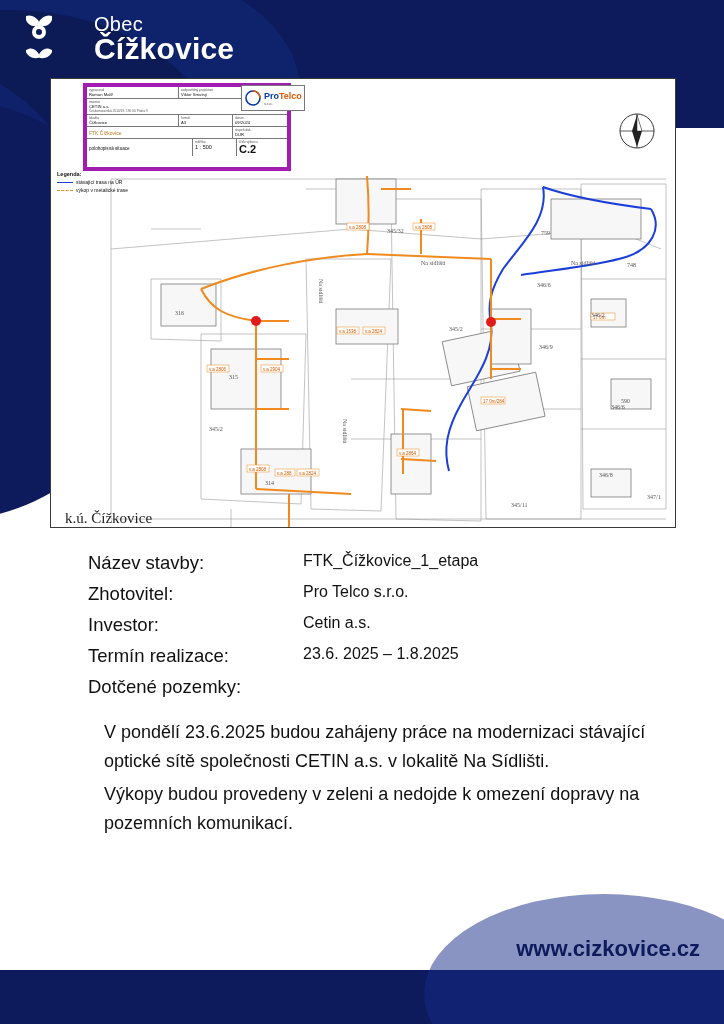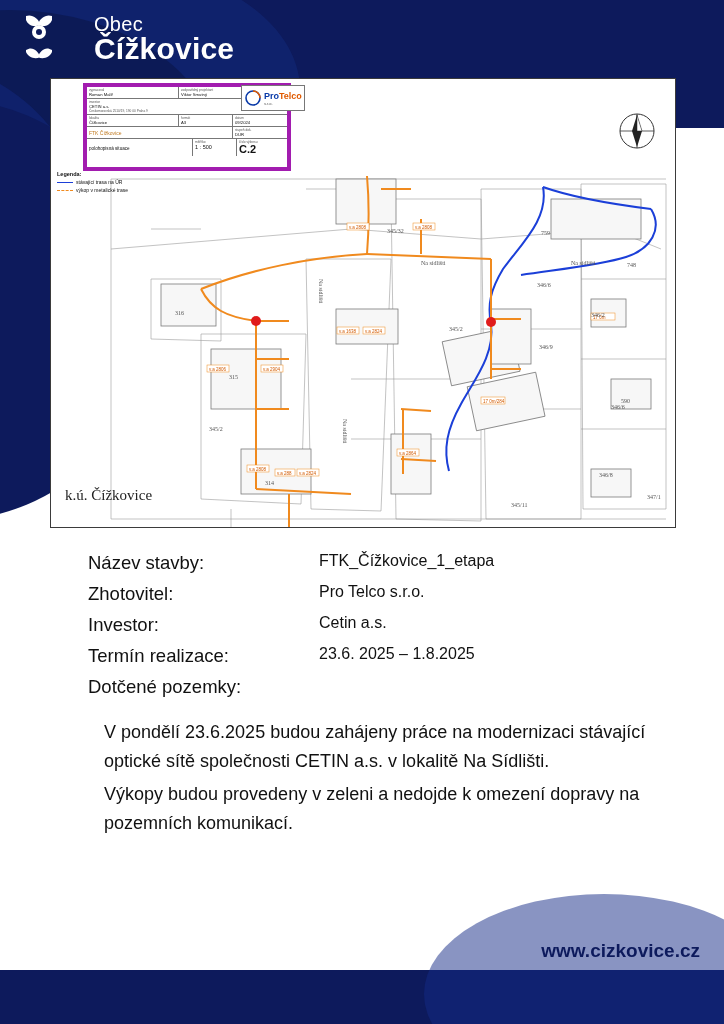--- a/index.html
+++ b/index.html
@@ -101,21 +101,21 @@
     height: 448px;
     background: #ffffff;
     border: 1px solid #3b3b3b;
     z-index: 3;
     overflow: hidden;
   }
   .plan svg { display: block; }
   .plan-caption {
     position: absolute;
     left: 14px;
-    bottom: 23px;
+    bottom: 0;
     font-size: 15px;
     color: #222;
     font-family: "Liberation Serif", serif;
   }
 
   
   .titleblock {
     position: absolute;
     left: 4px; top: 4px;
     width: 200px; height: 80px;
@@ -160,21 +160,20 @@
   .info {
     position: absolute;
     left: 88px;
     top: 552px;
     width: 600px;
     z-index: 3;
   }
   .info-row {
     display: flex;
     margin-bottom: 9px;
-    gap: 16px;
   }
   .info-label {
     width: 215px;
     font-size: 18.5px;
     color: #111;
   }
   .info-value {
     font-size: 16px;
     color: #111;
   }
@@ -216,21 +215,21 @@
     width: 360px;
     height: 200px;
     border-radius: 50%;
     background: #142a86;
     opacity: .5;
   }
   .web {
     position: absolute;
     right: 24px;
     bottom: 62px;
-    font-size: 19px;
+    font-size: 22px;
     font-weight: 700;
     color: #0d1a5c;
     z-index: 4;
   }
 </style>
 </head>
 <body>
 
 <div class="header">
   <div class="header-curve"></div>

